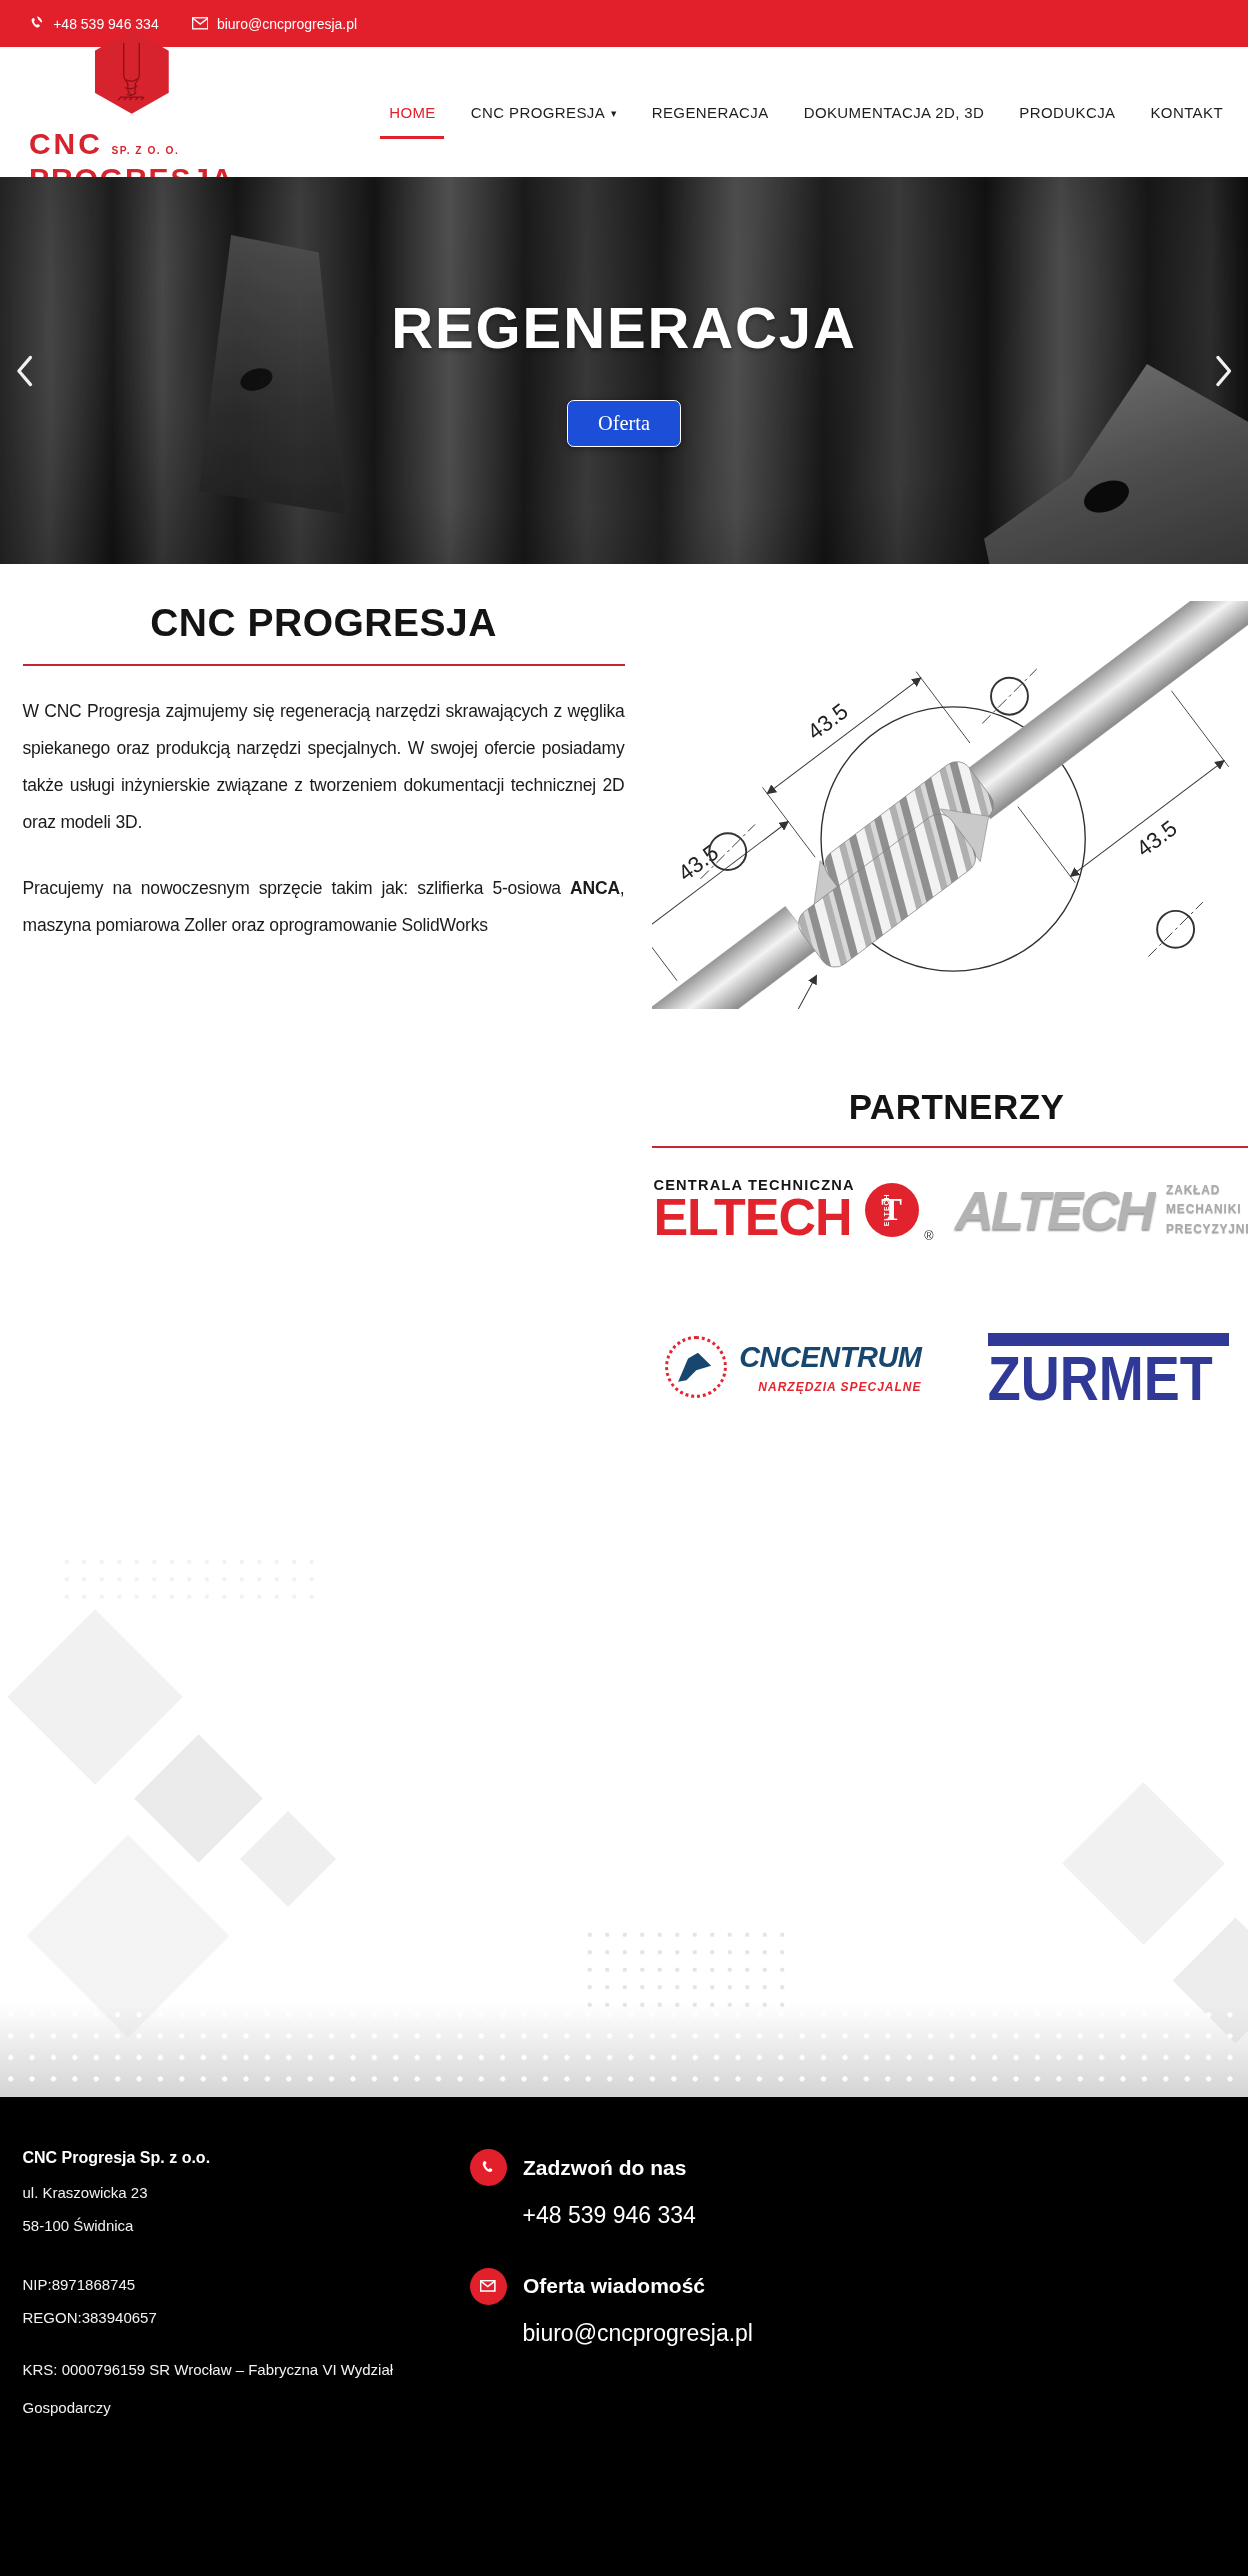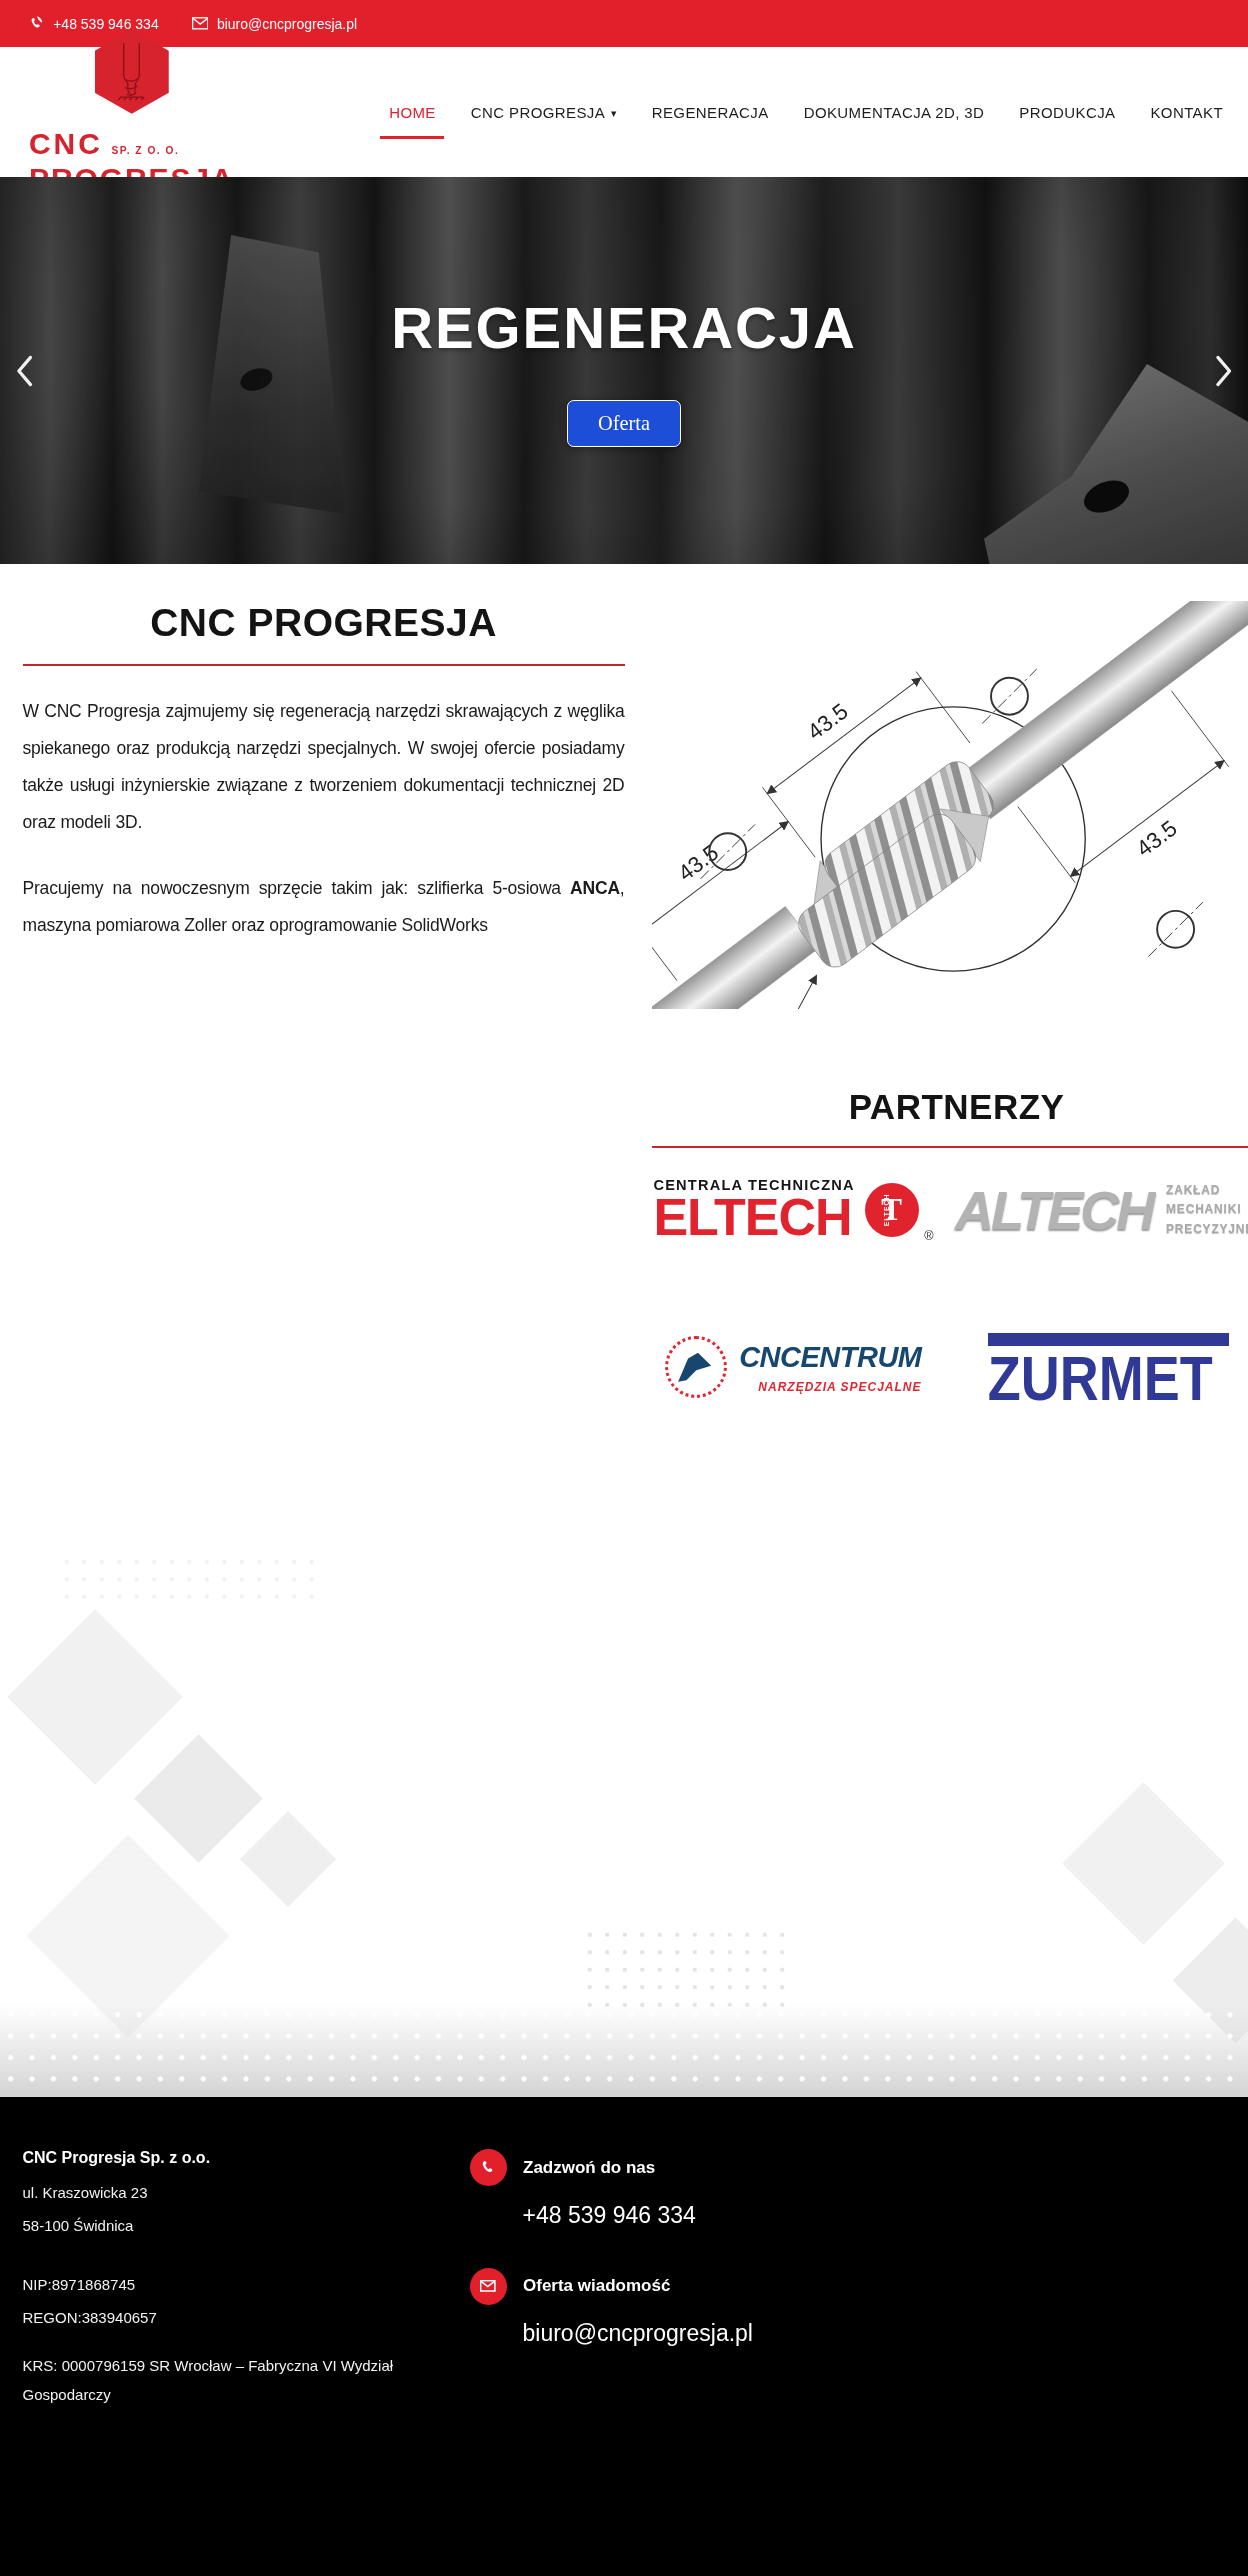--- a/index.html
+++ b/index.html
@@ -95,24 +95,24 @@
   .prefooter-band { position:absolute; left:0; right:0; bottom:0; height:93px;
     background-image:radial-gradient(rgba(255,255,255,.95) 2.3px, transparent 2.9px), linear-gradient(180deg, rgba(205,205,205,0) 0%, #d4d4d4 100%);
     background-size:21.4px 21.4px, 100% 100%; }
 
   
   .footer { background:#000000; height:545px; padding-top:52px; color:#ffffff; }
   .footer-grid { display:grid; grid-template-columns:418px 1fr; column-gap:29px; }
   .f-company { font-size:16px; font-weight:700; }
   .f-line { font-size:15px; font-weight:300; color:#f2f2f2; margin-top:16.5px; }
   .f-gap { height:25px; }
-  .f-krs { font-size:15px; font-weight:300; color:#f2f2f2; line-height:29px; width:408px; }
+  .f-krs { font-size:15px; font-weight:300; color:#f2f2f2; line-height:38px; width:408px; }
   .f-row { display:flex; align-items:center; gap:16.5px; }
   .f-icon { width:37px; height:37px; border-radius:50%; background:#e2202c; display:flex; align-items:center; justify-content:center; flex:none; }
-  .f-label { font-size:17px; font-weight:700; }
+  .f-label { font-size:21px; font-weight:700; }
   .f-value { font-size:23px; font-weight:300; margin:15.5px 0 39px 53px; cursor:pointer; }
 </style>
 </head>
 <body>
 
 <div class="page">
 
   <div class="topbar">
     <a class="topbar-item">
       <span>

